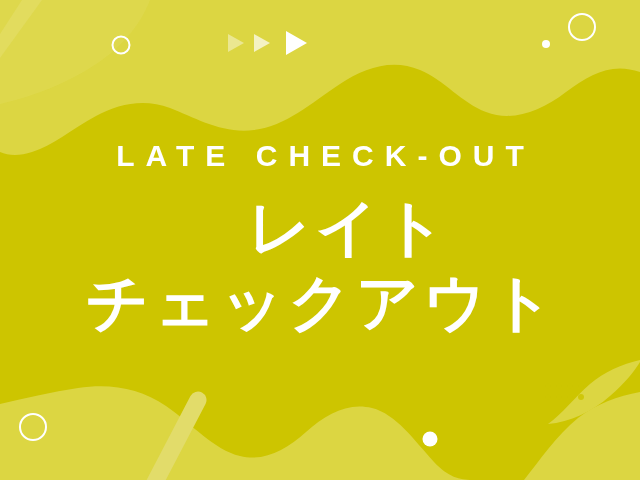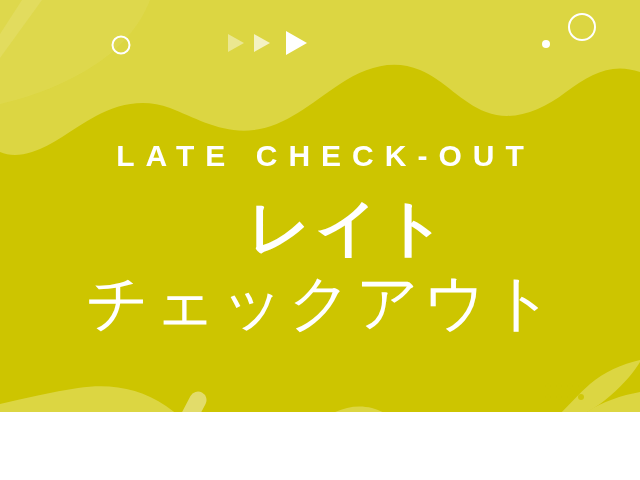--- a/index.html
+++ b/index.html
@@ -3,21 +3,21 @@
 <meta charset="utf-8">
 <style>
   html, body {
     margin: 0;
     padding: 0;
     background: #ffffff;
   }
   #banner {
     position: relative;
     width: 640px;
-    height: 412px;
+    height: 480px;
     overflow: hidden;
     background: #cdc500;
     font-family: "Liberation Sans", sans-serif;
   }
   #bg-svg {
     position: absolute;
     left: 0;
     top: 0;
     width: 640px;
     height: 480px;
@@ -62,21 +62,21 @@
     margin-left: 27px;
   }
   #headline-jp2 {
     position: absolute;
     left: 0;
     top: 267px;
     width: 640px;
     text-align: center;
     color: #ffffff;
     font-family: "DejaVu Sans", "Liberation Sans", sans-serif;
-    font-weight: normal;
+    font-weight: bold;
     font-size: 62px;
     line-height: 72px;
     letter-spacing: 4px;
     text-indent: 4px;
     white-space: nowrap;
   }
 </style>
 </head>
 <body>
 

